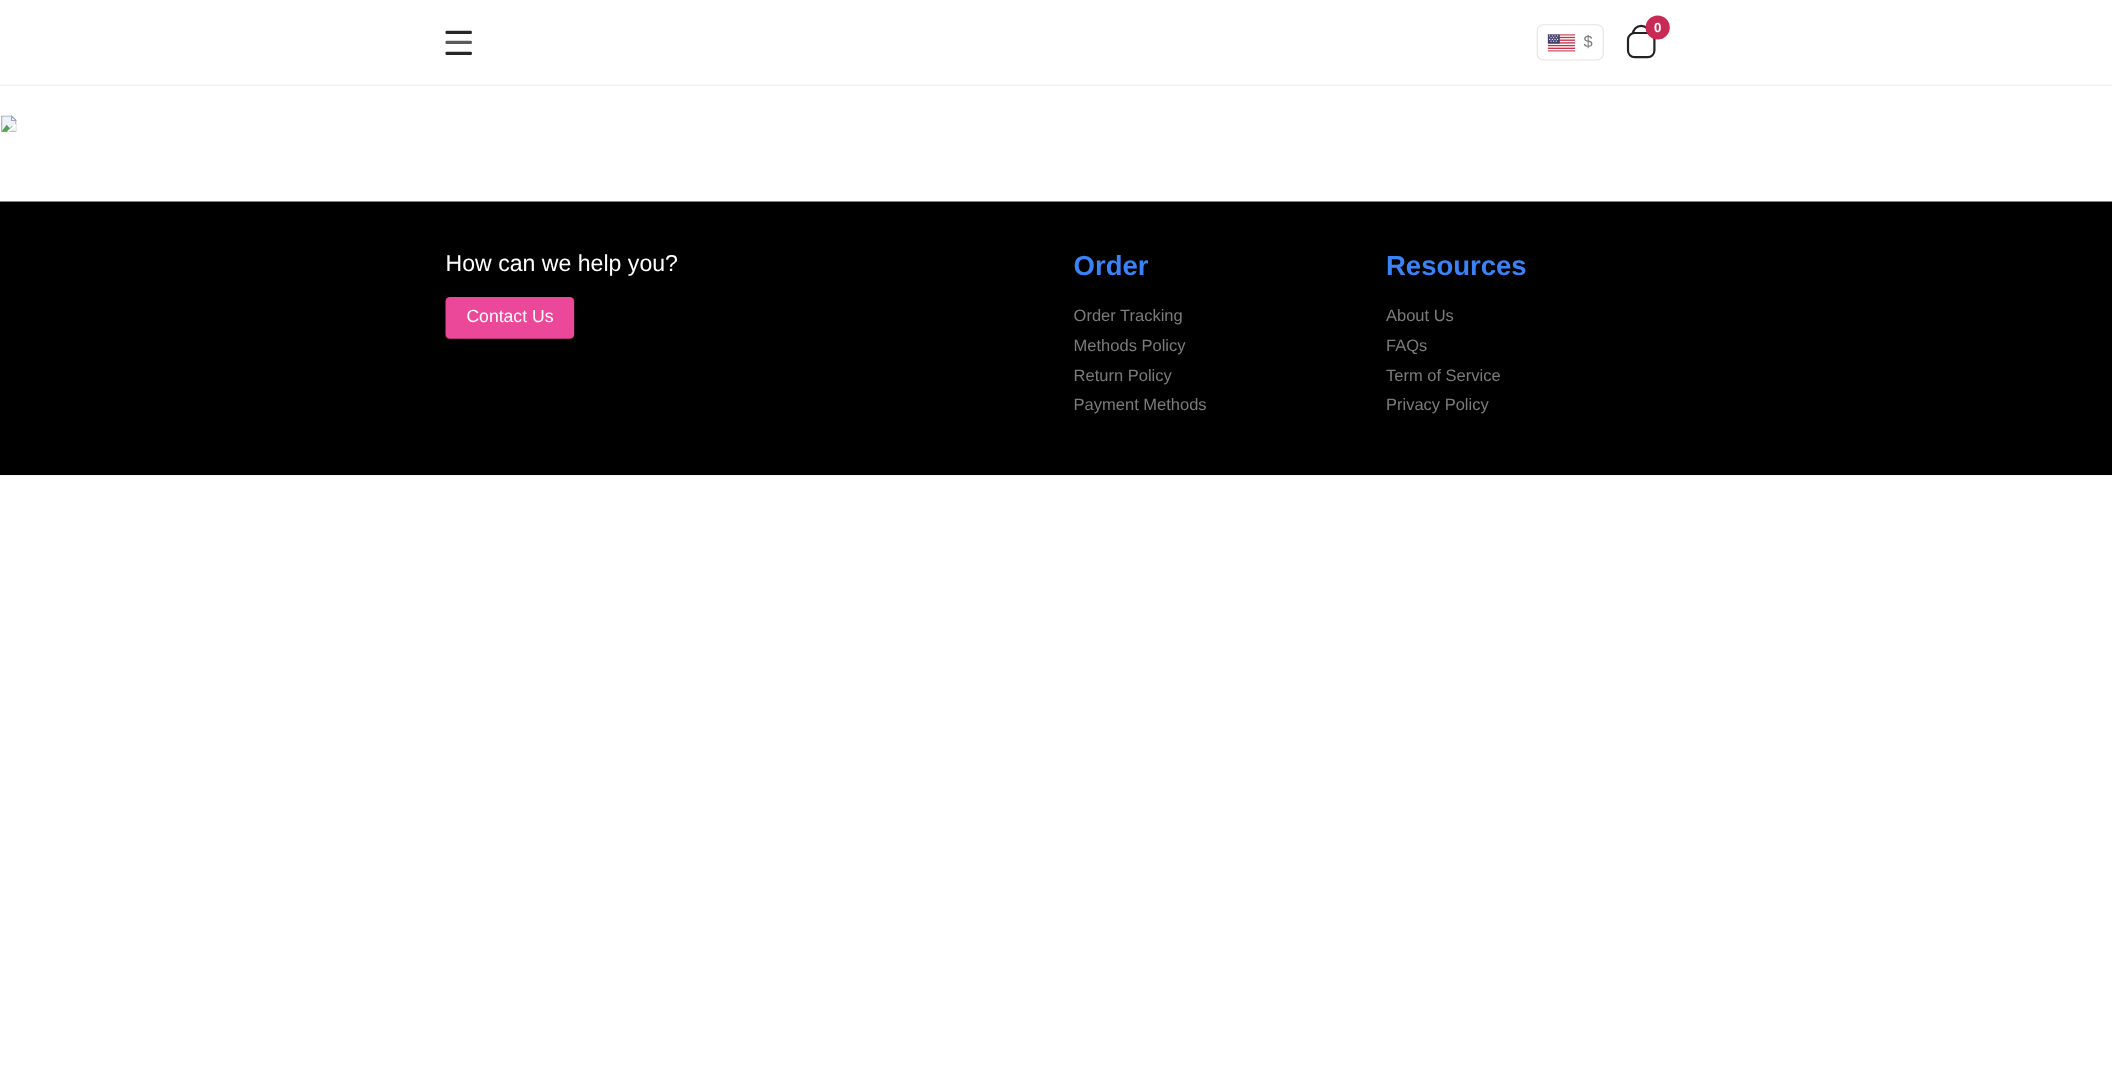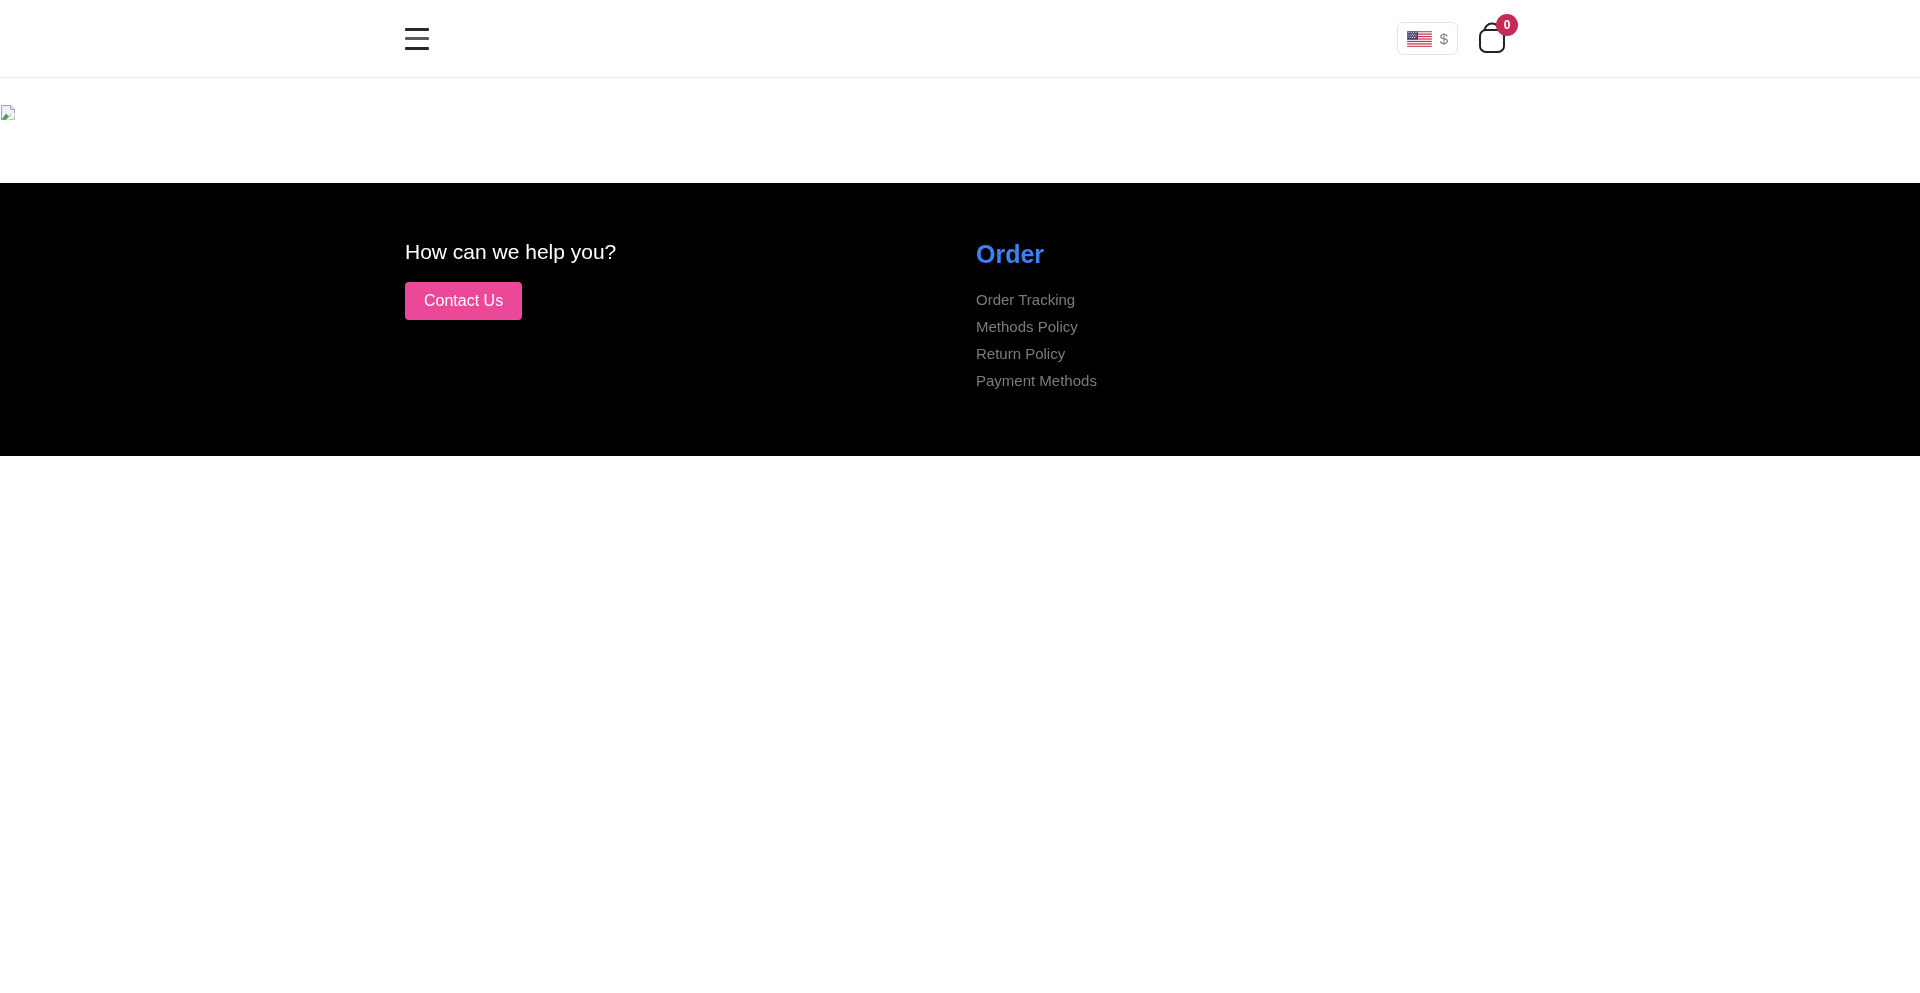--- a/index.html
+++ b/index.html
@@ -120,21 +120,21 @@
   }
 
   
   .site-footer {
     background: #000000;
     padding: 45px 0 45px 0;
     color: #ffffff;
   }
   .footer-inner {
     width: 1110px;
-    margin: 12px auto;
+    margin: 0 auto;
     display: flex;
   }
   .footer-col-help { width: 571px; }
   .footer-col-order { width: 284px; }
   .footer-col-resources { width: 255px; }
 
   .footer-heading {
     font-size: 21px;
     font-weight: 400;
     color: #ffffff;
@@ -274,17 +274,26 @@
     <div class="footer-col-order">
       <h3 class="col-heading">Order</h3>
       <ul class="footer-links">
         <li><a>Order Tracking</a></li>
         <li><a>Methods Policy</a></li>
         <li><a>Return Policy</a></li>
         <li><a>Payment Methods</a></li>
       </ul>
     </div>
 
+    <div class="footer-col-resources">
+      <h3 class="col-heading">Resources</h3>
+      <ul class="footer-links">
+        <li><a>About Us</a></li>
+        <li><a>FAQs</a></li>
+        <li><a>Term of Service</a></li>
+        <li><a>Privacy Policy</a></li>
+      </ul>
+    </div>
 
   </div>
 </footer>
 
 <div class="page-bottom-space"></div>
 
 </body></html>

